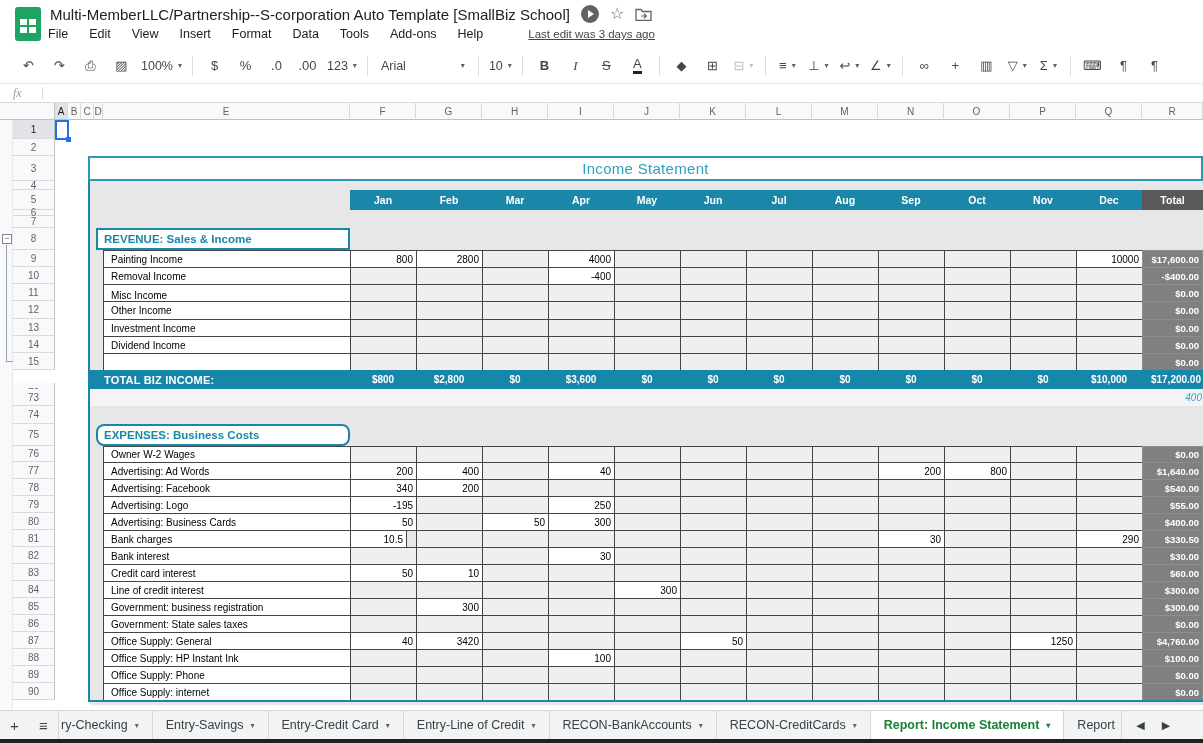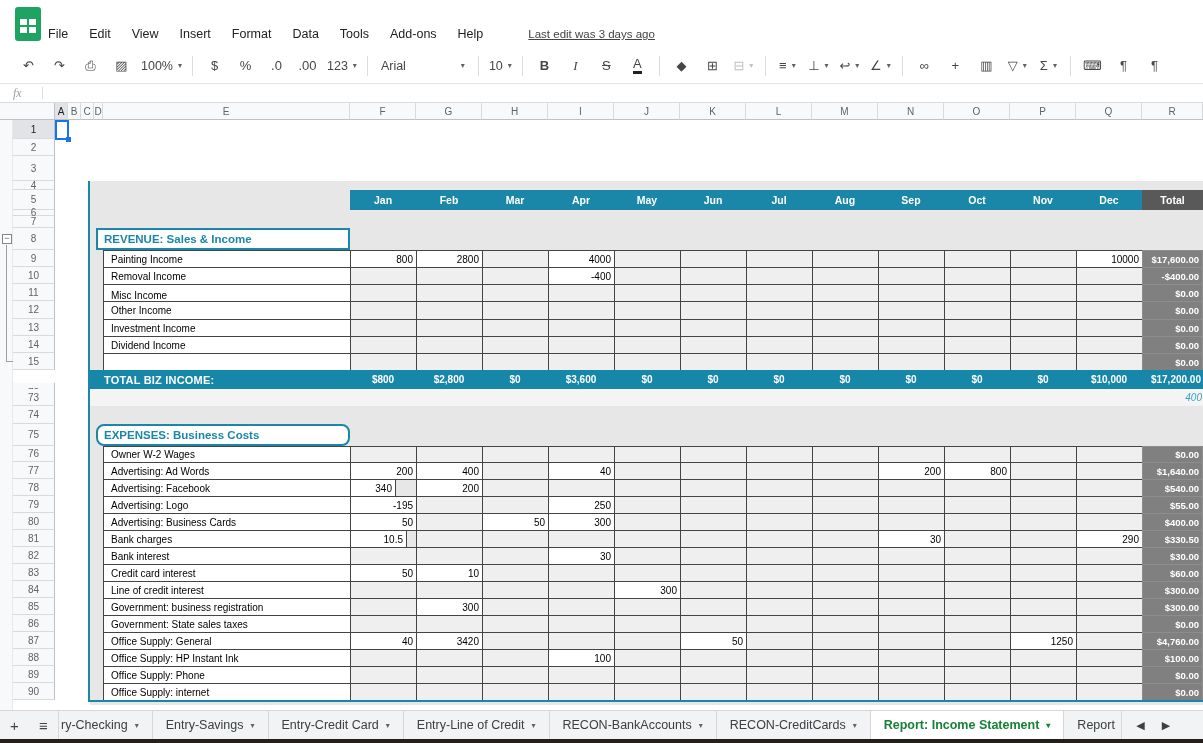--- a/index.html
+++ b/index.html
@@ -93,20 +93,31 @@
   #darkstrip{position:absolute;left:0;top:739px;width:1203px;height:4px;background:#241f18}
 </style>
 </head>
 <body>
 
 <div id="app">
 
   <div id="sheetsicon">
       <div class="grid"></div>
     </div>
+  <div id="doc-title-row">
+    <span id="doc-title">Multi-MemberLLC/Partnership--S-corporation Auto Template  [SmallBiz School]</span>
+    <span class="playcirc">
+        <span class="tri"></span>
+      </span>
+    <span class="star">☆</span>
+    <svg width="17" height="14" viewBox="0 0 17 14">
+      <path d="M1 2.5 h5 l1.5 2 H16 v9 H1 z" fill="none" stroke="#5f6368" stroke-width="1.3"></path>
+      <path d="M6 9 h5 M9 6.8 l2.4 2.2 L9 11.2" fill="none" stroke="#5f6368" stroke-width="1.2"></path>
+    </svg>
+  </div>
   <div id="menubar">
       <div class="menuitem">File</div>
       <div class="menuitem">Edit</div>
       <div class="menuitem">View</div>
       <div class="menuitem">Insert</div>
       <div class="menuitem">Format</div>
       <div class="menuitem">Data</div>
       <div class="menuitem">Tools</div>
       <div class="menuitem">Add-ons</div>
       <div class="menuitem">Help</div>
@@ -279,20 +290,21 @@
       <div class="rowh" style="top: 666px; height: 17px;">89</div>
       <div class="rowh" style="top: 683px; height: 17px;">90</div>
     </div>
   <div id="grp-minus">−</div>
   <div id="grp-line"></div>
   <div id="grp-foot"></div>
 
   <div id="backdrop"></div>
   <div id="teal-left"></div>
   <div id="teal-bottom"></div>
+  <div id="banner">Income Statement</div>
   <div id="sheet">
       <div class="mhead" style="left: 350px; top: 190px; width: 67px; height: 20px;">Jan</div>
       <div class="mhead" style="left: 416px; top: 190px; width: 67px; height: 20px;">Feb</div>
       <div class="mhead" style="left: 482px; top: 190px; width: 67px; height: 20px;">Mar</div>
       <div class="mhead" style="left: 548px; top: 190px; width: 67px; height: 20px;">Apr</div>
       <div class="mhead" style="left: 614px; top: 190px; width: 67px; height: 20px;">May</div>
       <div class="mhead" style="left: 680px; top: 190px; width: 67px; height: 20px;">Jun</div>
       <div class="mhead" style="left: 746px; top: 190px; width: 67px; height: 20px;">Jul</div>
       <div class="mhead" style="left: 812px; top: 190px; width: 67px; height: 20px;">Aug</div>
       <div class="mhead" style="left: 878px; top: 190px; width: 67px; height: 20px;">Sep</div>
@@ -420,21 +432,21 @@
       <div class="cell empty" style="left: 614px; top: 462px; width: 67px; height: 18px;"></div>
       <div class="cell empty" style="left: 680px; top: 462px; width: 67px; height: 18px;"></div>
       <div class="cell empty" style="left: 746px; top: 462px; width: 67px; height: 18px;"></div>
       <div class="cell empty" style="left: 812px; top: 462px; width: 67px; height: 18px;"></div>
       <div class="cell" style="left: 878px; top: 462px; width: 67px; height: 18px;">200</div>
       <div class="cell" style="left: 944px; top: 462px; width: 67px; height: 18px;">800</div>
       <div class="cell empty" style="left: 1010px; top: 462px; width: 67px; height: 18px;"></div>
       <div class="cell empty" style="left: 1076px; top: 462px; width: 67px; height: 18px;"></div>
       <div class="cell totalcell" style="left: 1142px; top: 462px; width: 61px; height: 18px;">$1,640.00</div>
       <div class="cell label" style="left: 103px; top: 479px; width: 248px; height: 18px;">Advertising: Facebook</div>
-      <div class="cell" style="left: 350px; top: 479px; width: 46px; height: 18px;">340</div>
+      <div class="cell" style="left: 350px; top: 479px; width: 67px; height: 18px;">340</div>
       <div class="cell" style="left: 416px; top: 479px; width: 67px; height: 18px;">200</div>
       <div class="cell empty" style="left: 482px; top: 479px; width: 67px; height: 18px;"></div>
       <div class="cell empty" style="left: 548px; top: 479px; width: 67px; height: 18px;"></div>
       <div class="cell empty" style="left: 614px; top: 479px; width: 67px; height: 18px;"></div>
       <div class="cell empty" style="left: 680px; top: 479px; width: 67px; height: 18px;"></div>
       <div class="cell empty" style="left: 746px; top: 479px; width: 67px; height: 18px;"></div>
       <div class="cell empty" style="left: 812px; top: 479px; width: 67px; height: 18px;"></div>
       <div class="cell empty" style="left: 878px; top: 479px; width: 67px; height: 18px;"></div>
       <div class="cell empty" style="left: 944px; top: 479px; width: 67px; height: 18px;"></div>
       <div class="cell empty" style="left: 1010px; top: 479px; width: 67px; height: 18px;"></div>

